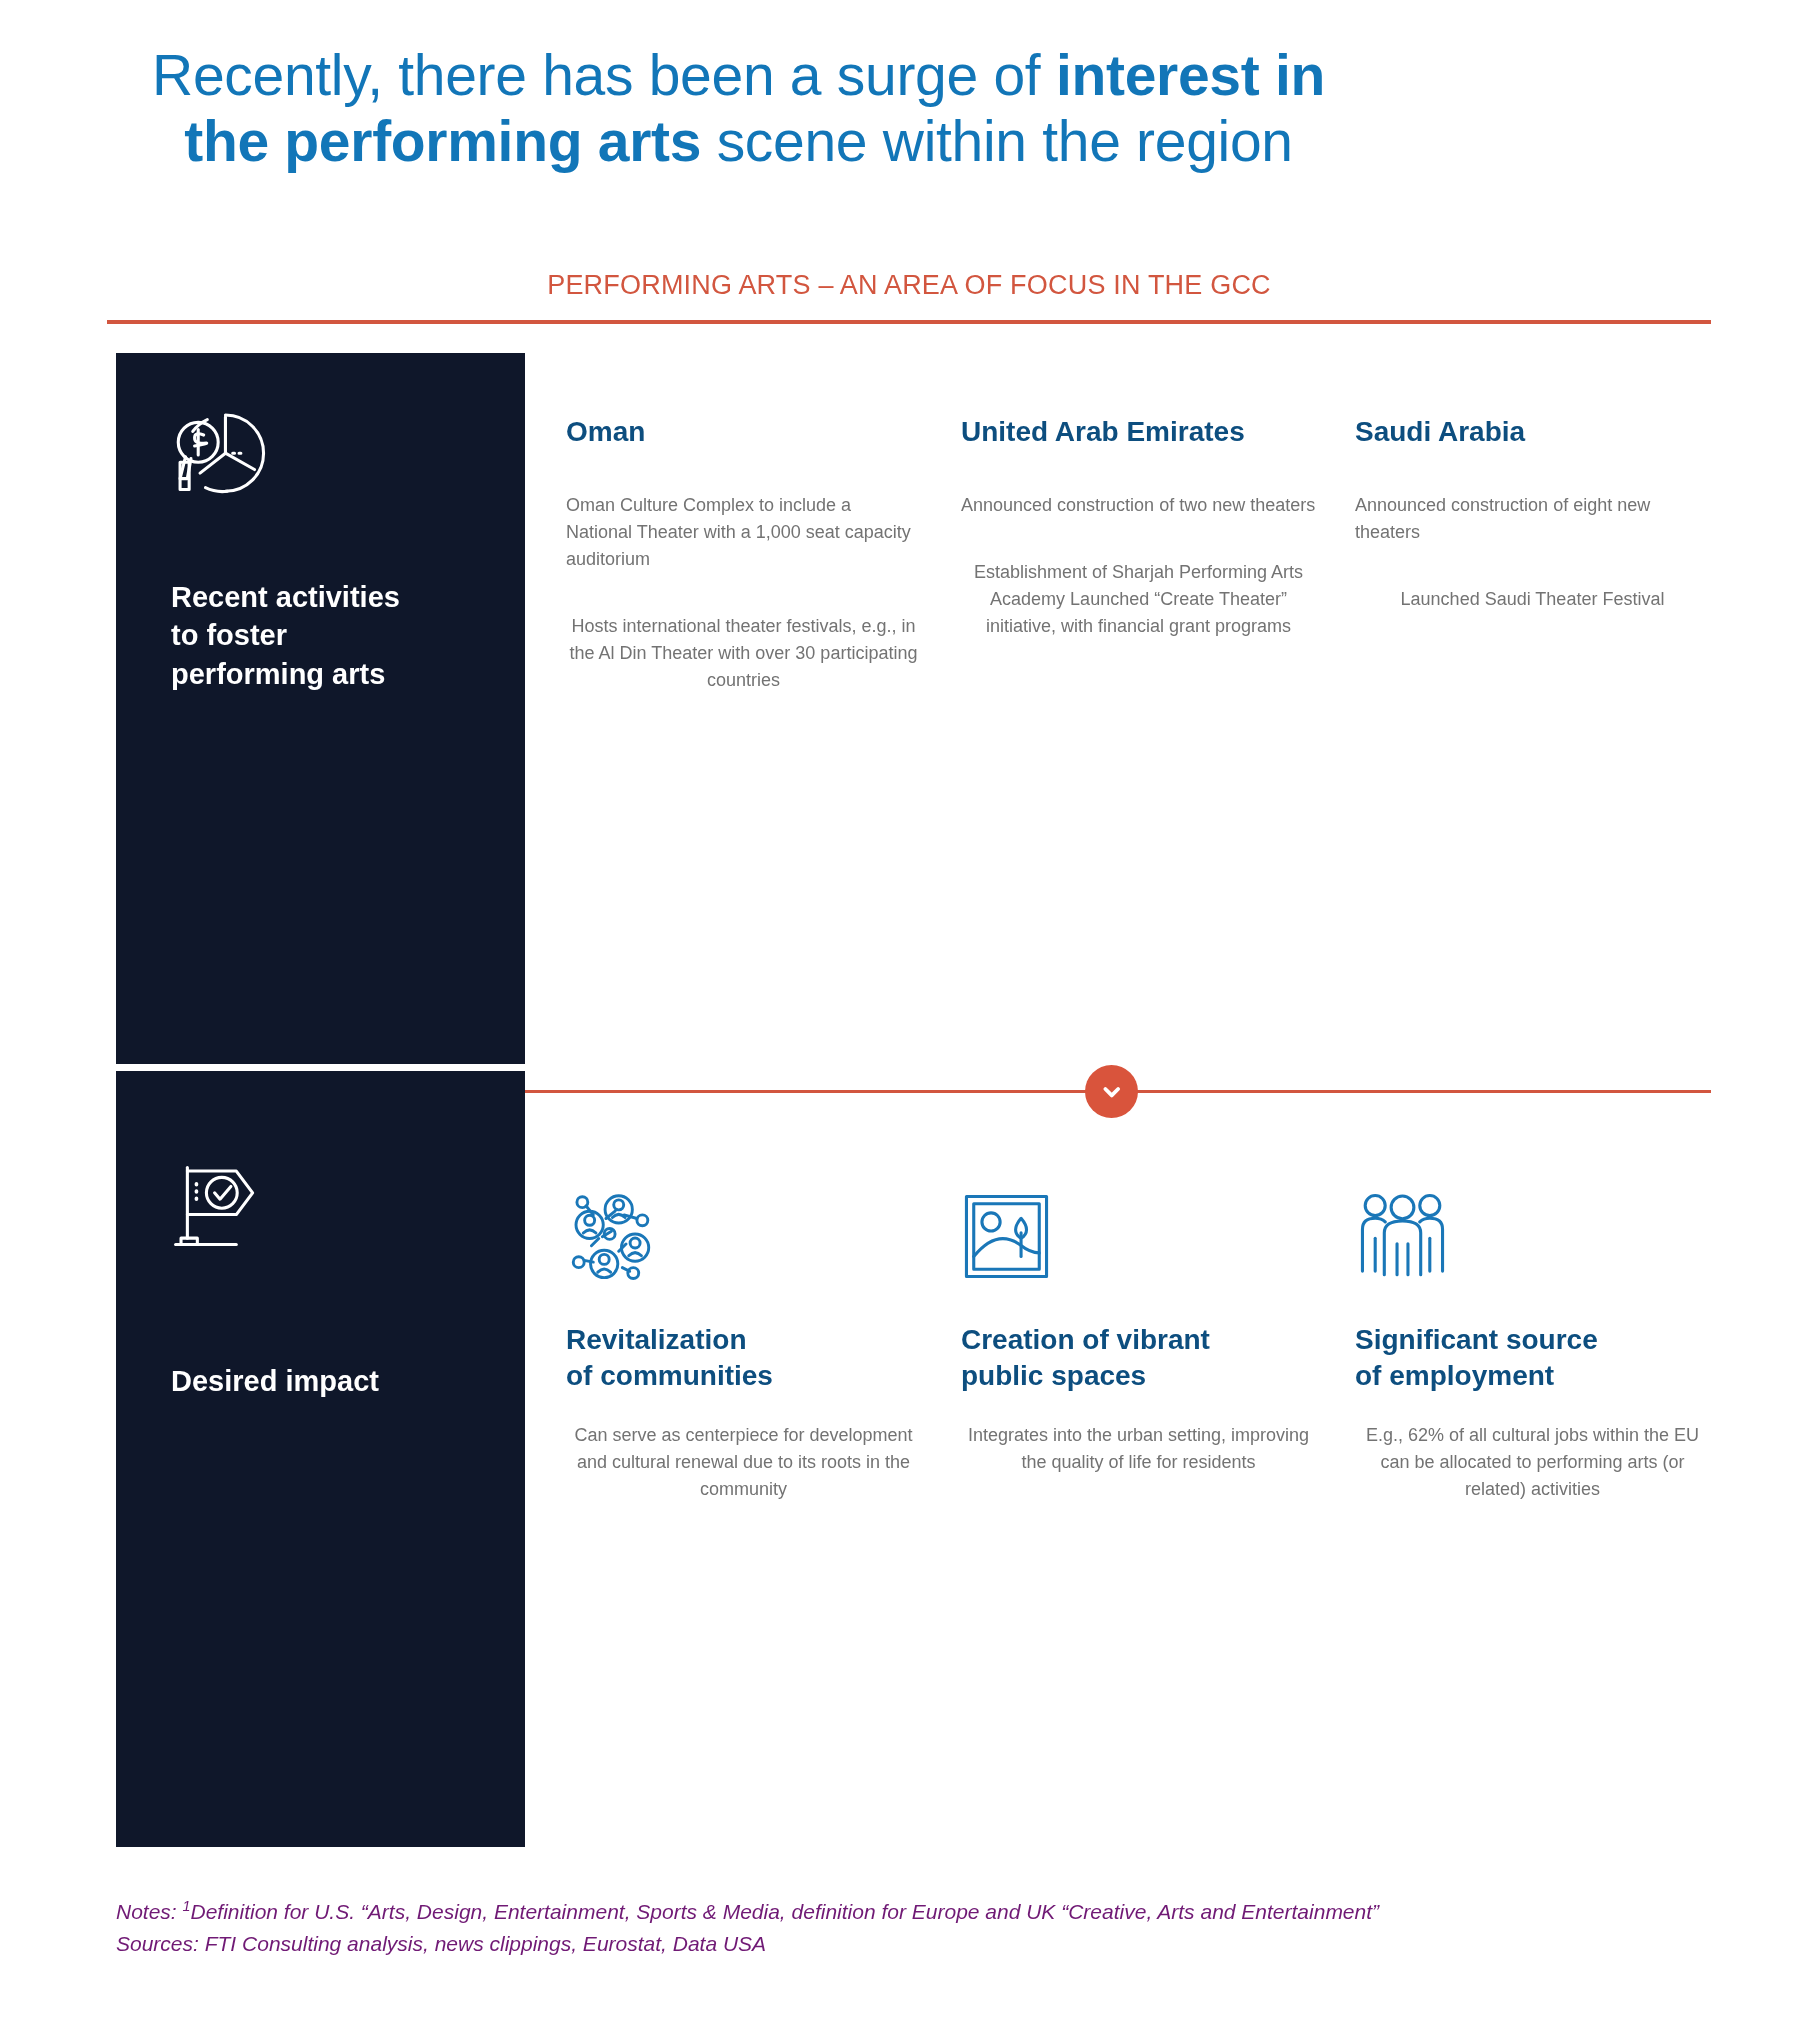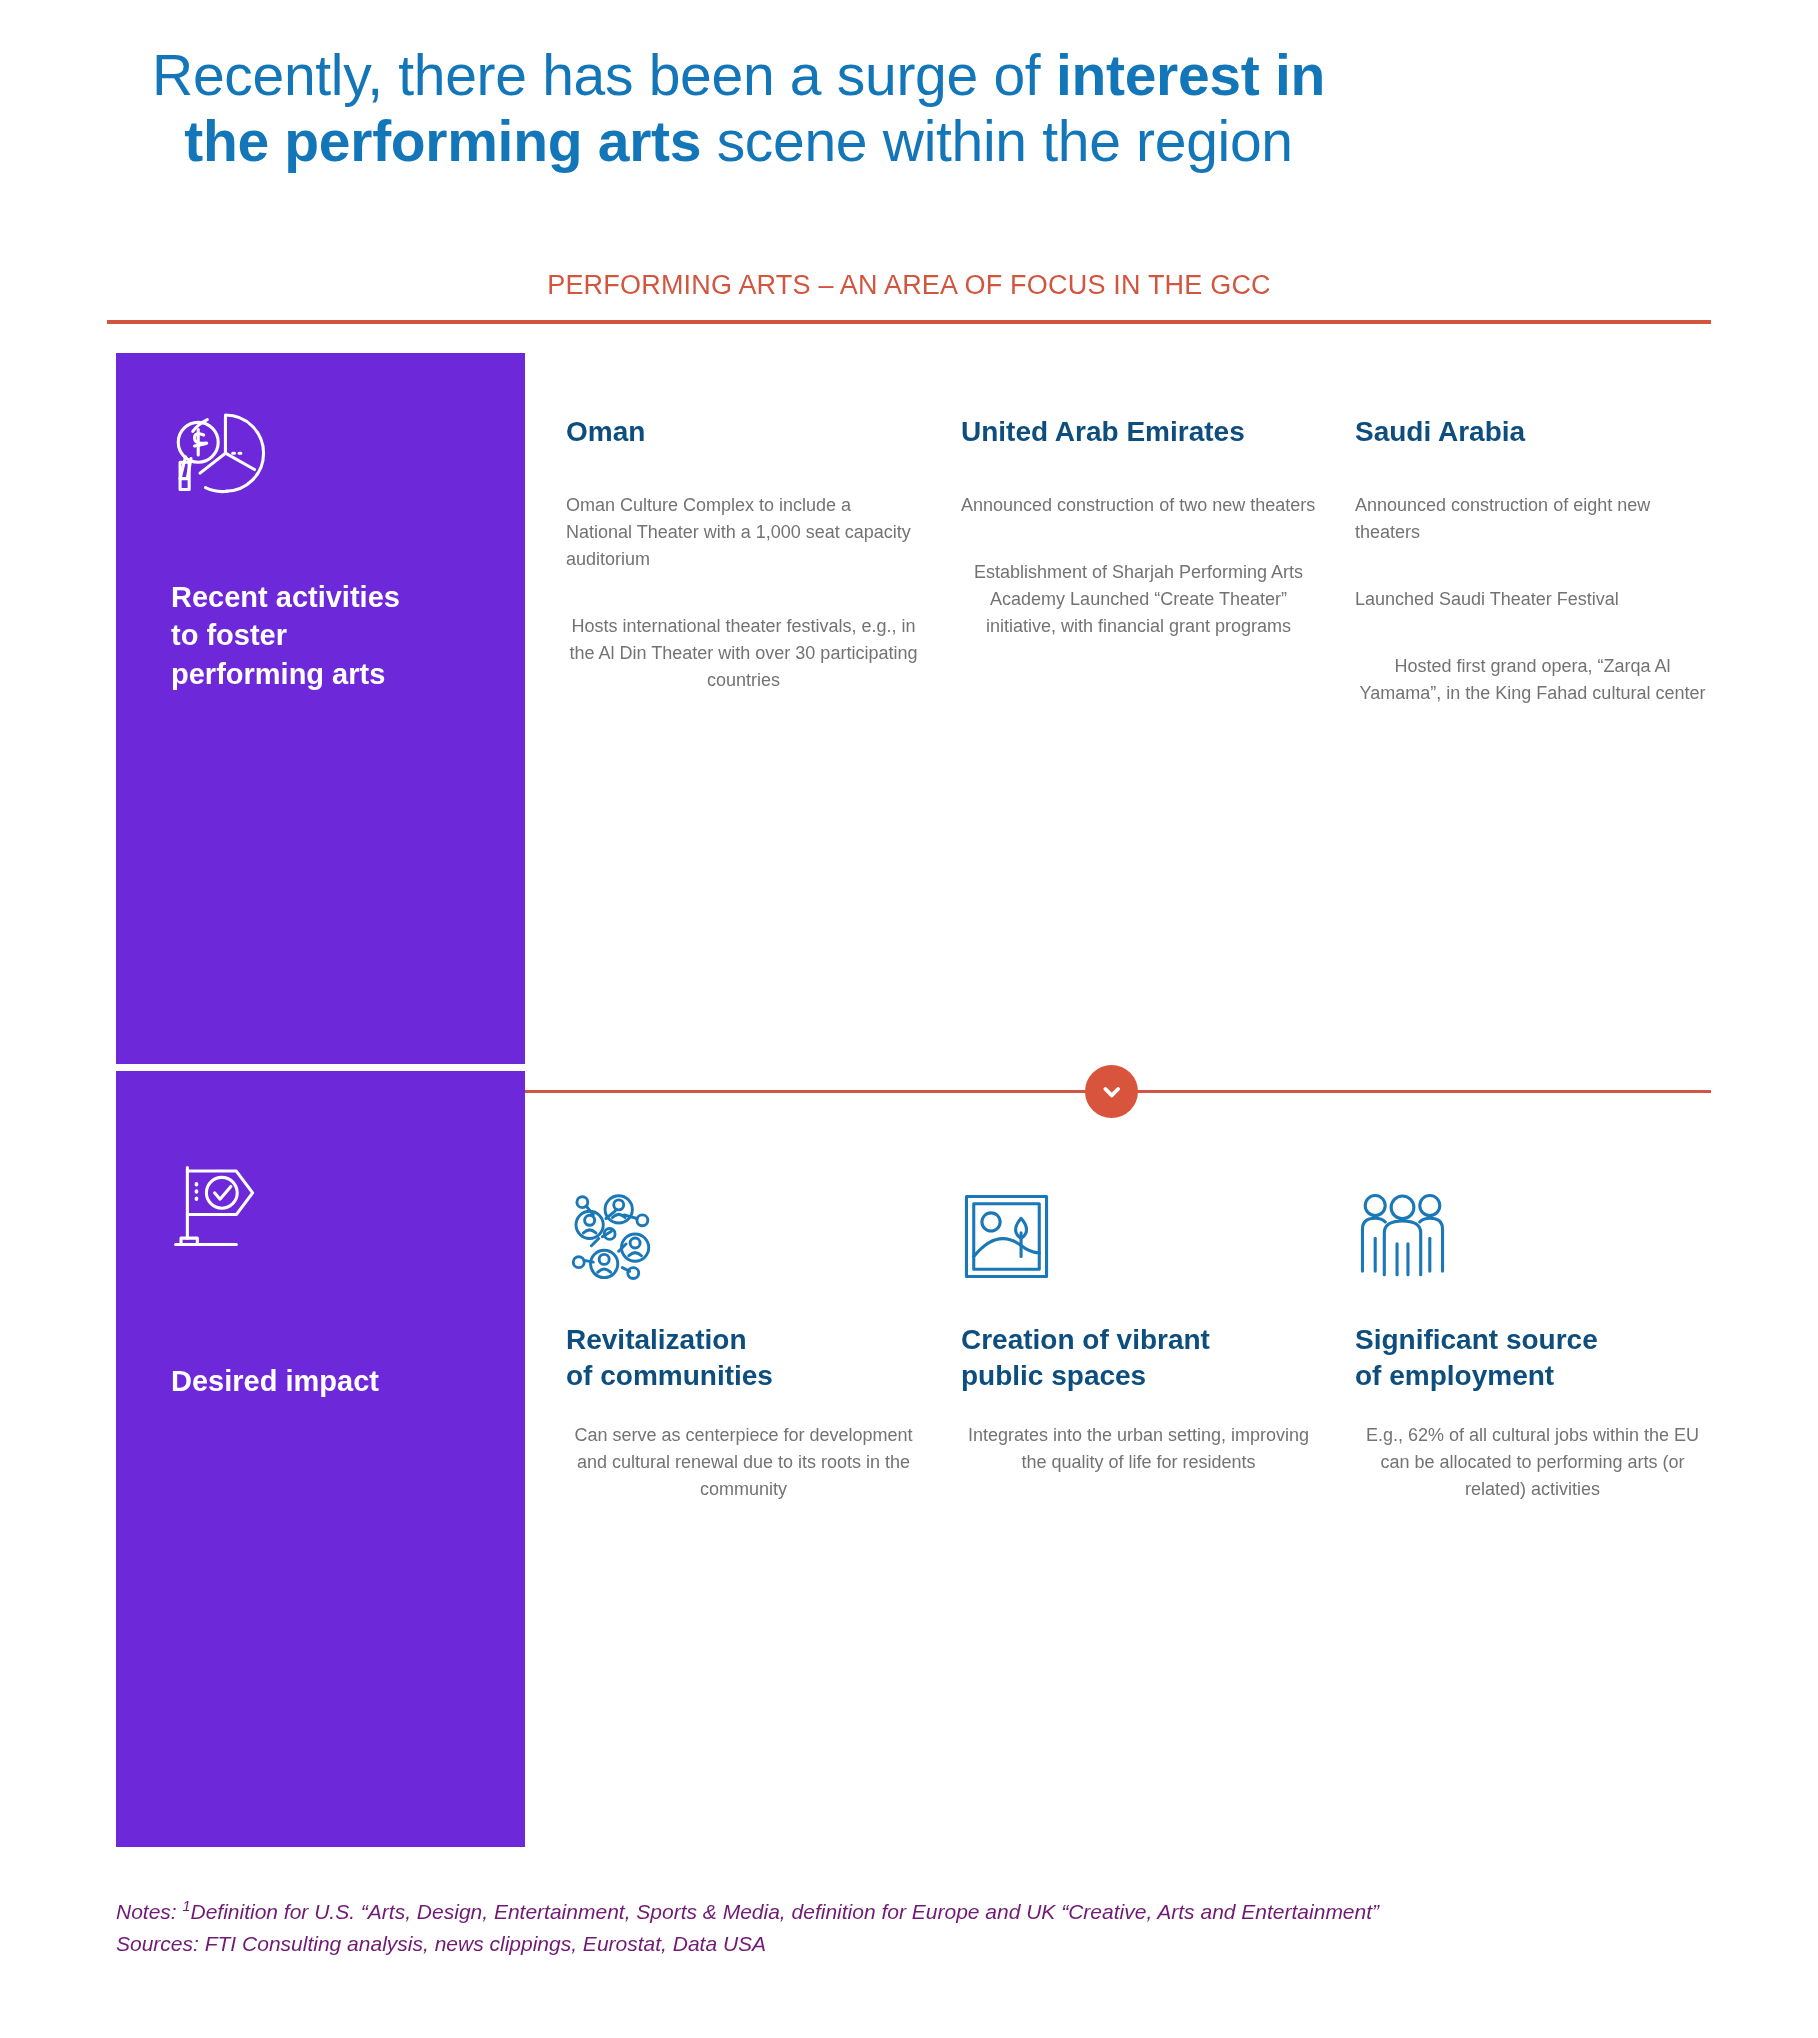--- a/index.html
+++ b/index.html
@@ -49,21 +49,21 @@
     width: 1604px;
     height: 3.6px;
     background: #d2563f;
   }
 
   
   .panel {
     position: absolute;
     left: 116px;
     width: 409px;
-    background: #6d28d9;
+    background: #0f172a;
   }
   .panel-top    { top: 353px;  height: 711px; }
   .panel-bottom { top: 1071px; height: 776px; }
 
   .panel-icon {
     position: absolute;
     left: 55px;
   }
   .panel-label {
     position: absolute;
@@ -204,21 +204,20 @@
 <div class="col c2" style="top:414px">
   <div class="col-head">United Arab Emirates</div>
   <p class="para">Announced construction of two new theaters</p>
   <p class="para">Establishment of Sharjah Performing Arts Academy Launched “Create Theater” initiative, with financial grant programs</p>
 </div>
 
 <div class="col c3" style="top:414px">
   <div class="col-head">Saudi Arabia</div>
   <p class="para">Announced construction of eight new theaters</p>
   <p class="para">Launched Saudi Theater Festival</p>
-  <p class="para">Hosted first grand opera, “Zarqa Al Yamama”, in the King Fahad cultural center</p>
 </div>
 
 <div class="col c1" style="top:1191px">
   <div class="icon-box">
     <svg width="100" height="95" viewBox="0 0 110 104" fill="none" stroke="#1a77b8" stroke-width="3.2" stroke-linecap="round" stroke-linejoin="round">
       <path d="M22 16 L30 26 M44 30 L54 22 M64 26 L78 30 M40 50 L50 44 M28 60 L36 52 M58 66 L66 58 M20 76 L30 78 M62 84 L70 88"></path>
       <circle cx="18" cy="12" r="6"></circle>
         <circle cx="84" cy="32" r="6"></circle>
       <circle cx="48" cy="47" r="6"></circle>
         <circle cx="14" cy="78" r="6"></circle>

